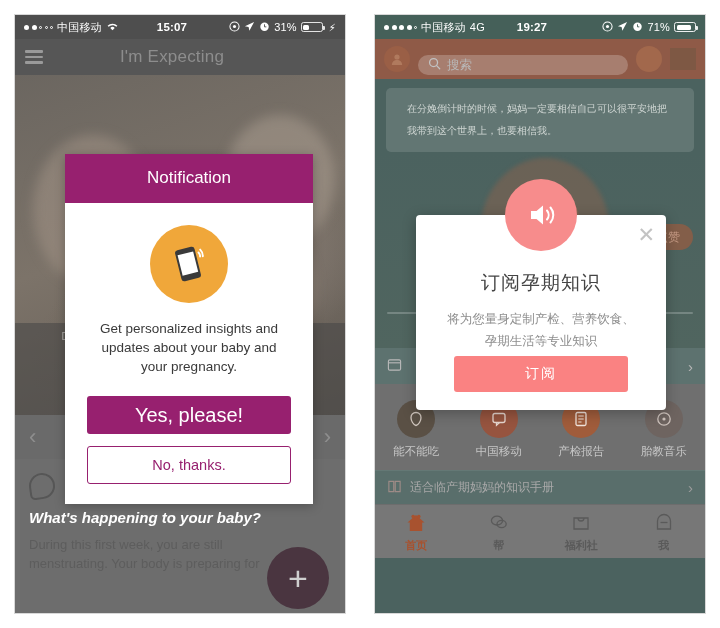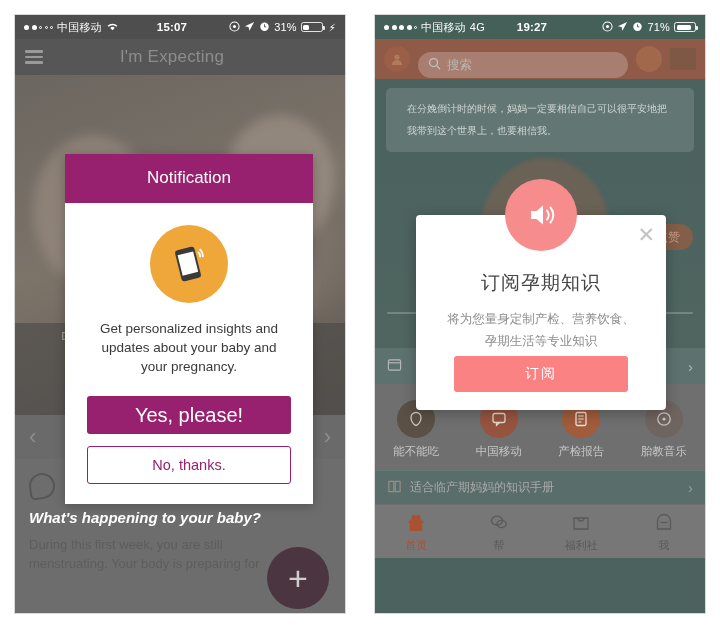--- a/index.html
+++ b/index.html
@@ -185,21 +185,21 @@
     display: flex; align-items: center; gap: 8px; padding: 0 9px;
     position: relative;
   }
   .r-avatar {
     width: 26px; height: 26px; border-radius: 50%;
     background: #9a5f46; flex: none;
     display: flex; align-items: center; justify-content: center;
     color: #b07a5e; font-size: 13px;
   }
   .searchbox {
-    flex: 1; height: 26px; border-radius: 13px;
+    flex: 1; height: 20px; border-radius: 13px;
     background: rgba(255,255,255,.22);
     display: flex; align-items: center; gap: 6px; padding: 0 10px;
     color: #b9b9b9; font-size: 12.5px; margin-top: 12px;
   }
   .r-avatar2 {
     width: 26px; height: 26px; border-radius: 50%;
     background: #a2684c; flex: none;
   }
   .r-extra { width: 26px; height: 22px; background: #7e5844; flex: none; }
 
@@ -268,20 +268,21 @@
     display: flex; align-items: center; padding: 0 12px; gap: 8px;
     color: #a8a8a8; font-size: 12px;
     border-top: 1px solid rgba(255,255,255,.07);
   }
   .kb-arrow { margin-left: auto; color: #9d9d9d; font-size: 15px; }
 
   .tabbar {
     height: 54px; background: #777777;
     display: flex; align-items: center;
     border-top: 1px solid rgba(0,0,0,.08);
+    font-weight: bold;
   }
   .tab { flex: 1; text-align: center; color: #5a5a5a; }
   .tab .ti { height: 24px; display: flex; align-items: center; justify-content: center; }
   .tab .tl { font-size: 11px; margin-top: 3px; }
   .tab.active { color: #a8522f; }
 
   
   .modal-right {
     position: absolute; left: 41px; top: 200px;
     width: 250px; height: 195px;

